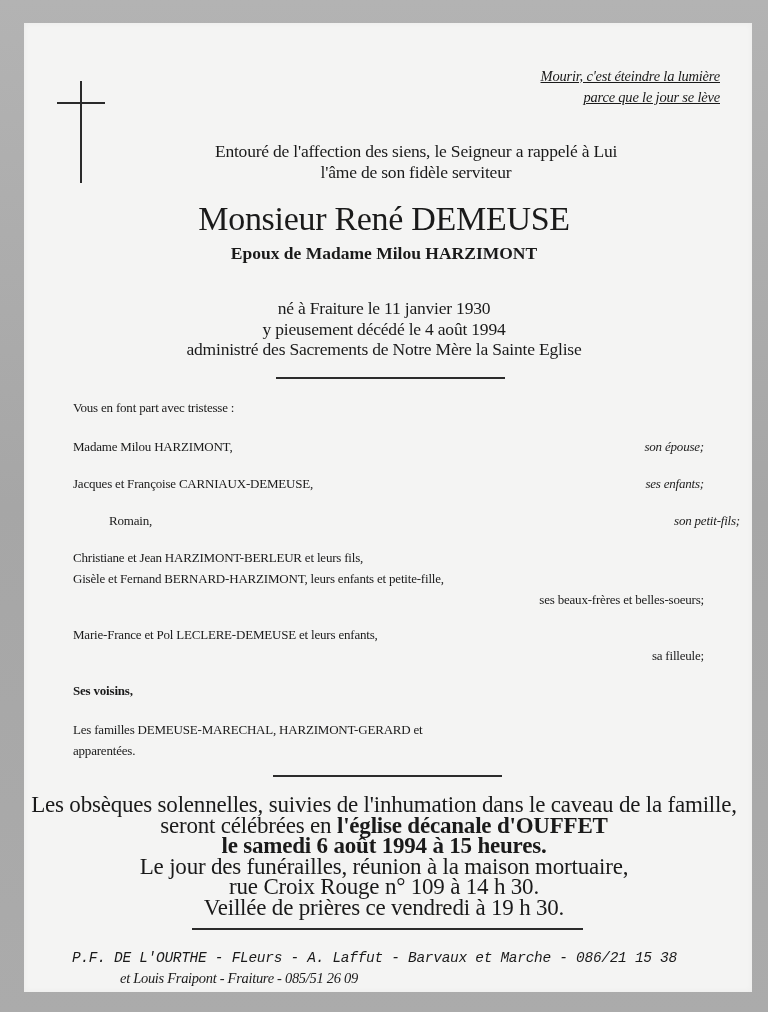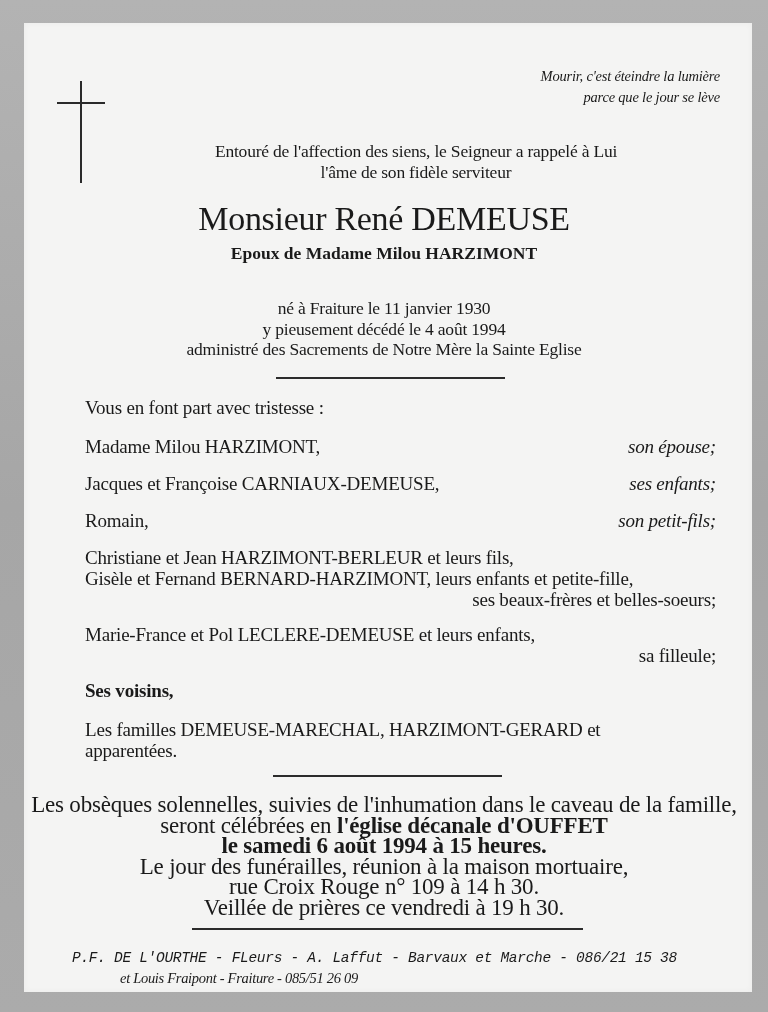--- a/index.html
+++ b/index.html
@@ -47,20 +47,21 @@
 
     .epigraph {
       position: absolute;
       right: 48px;
       top: 66px;
       text-align: right;
       font-style: italic;
       font-size: 14.5px;
       line-height: 21px;
       letter-spacing: -0.2px;
+      text-decoration: underline;
     }
 
     .center-block {
       position: absolute;
       left: 0;
       width: 768px;
       text-align: center;
     }
 
     .intro {
@@ -95,23 +96,23 @@
       position: absolute;
       height: 2px;
       background: #2b2b2b;
     }
     .rule-1 { left: 276px; top: 377px; width: 229px; }
     .rule-2 { left: 273px; top: 775px; width: 229px; }
     .rule-3 { left: 192px; top: 928px; width: 391px; }
 
     .row {
       position: absolute;
-      left: 85px;
+      left: 73px;
       width: 631px;
-      font-size: 19px;
+      font-size: 13px;
       line-height: 21px;
       letter-spacing: -0.2px;
     }
     .row .rel {
       position: absolute;
       right: 0;
       top: 0;
       font-style: italic;
     }
     .rel-line {
@@ -177,21 +178,21 @@
 <div class="row" style="top:436px;">
   <div>Madame Milou HARZIMONT,</div>
   <span class="rel">son épouse;</span>
 </div>
 
 <div class="row" style="top:473px;">
   <div>Jacques et Françoise CARNIAUX-DEMEUSE,</div>
   <span class="rel">ses enfants;</span>
 </div>
 
-<div class="row" style="top:510px;">
+<div class="row" style="top:510px;margin-left:36px;">
   <div>Romain,</div>
   <span class="rel">son petit-fils;</span>
 </div>
 
 <div class="row" style="top:547px;">
   <div>Christiane et Jean HARZIMONT-BERLEUR et leurs fils,</div>
   <div>Gisèle et Fernand BERNARD-HARZIMONT, leurs enfants et petite-fille,</div>
   <div class="rel-line">ses beaux-frères et belles-soeurs;</div>
 </div>
 

